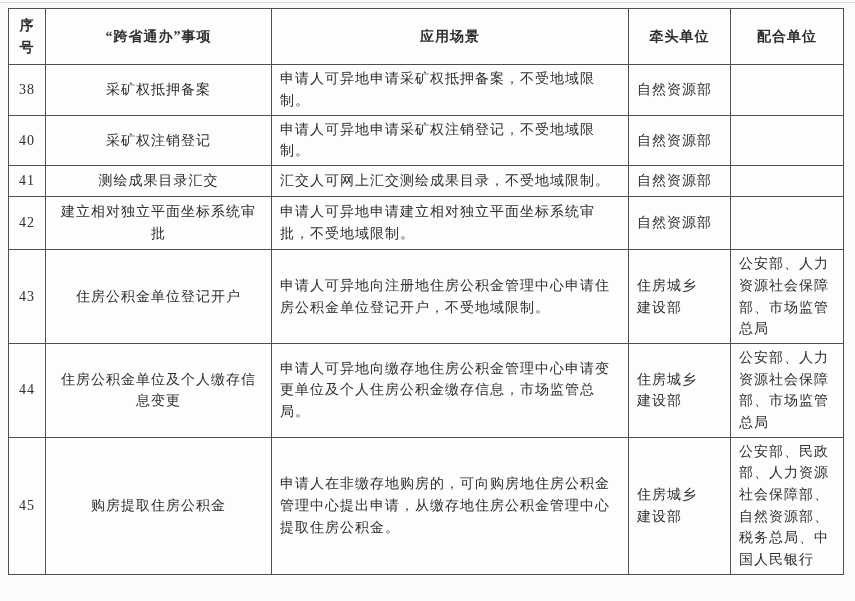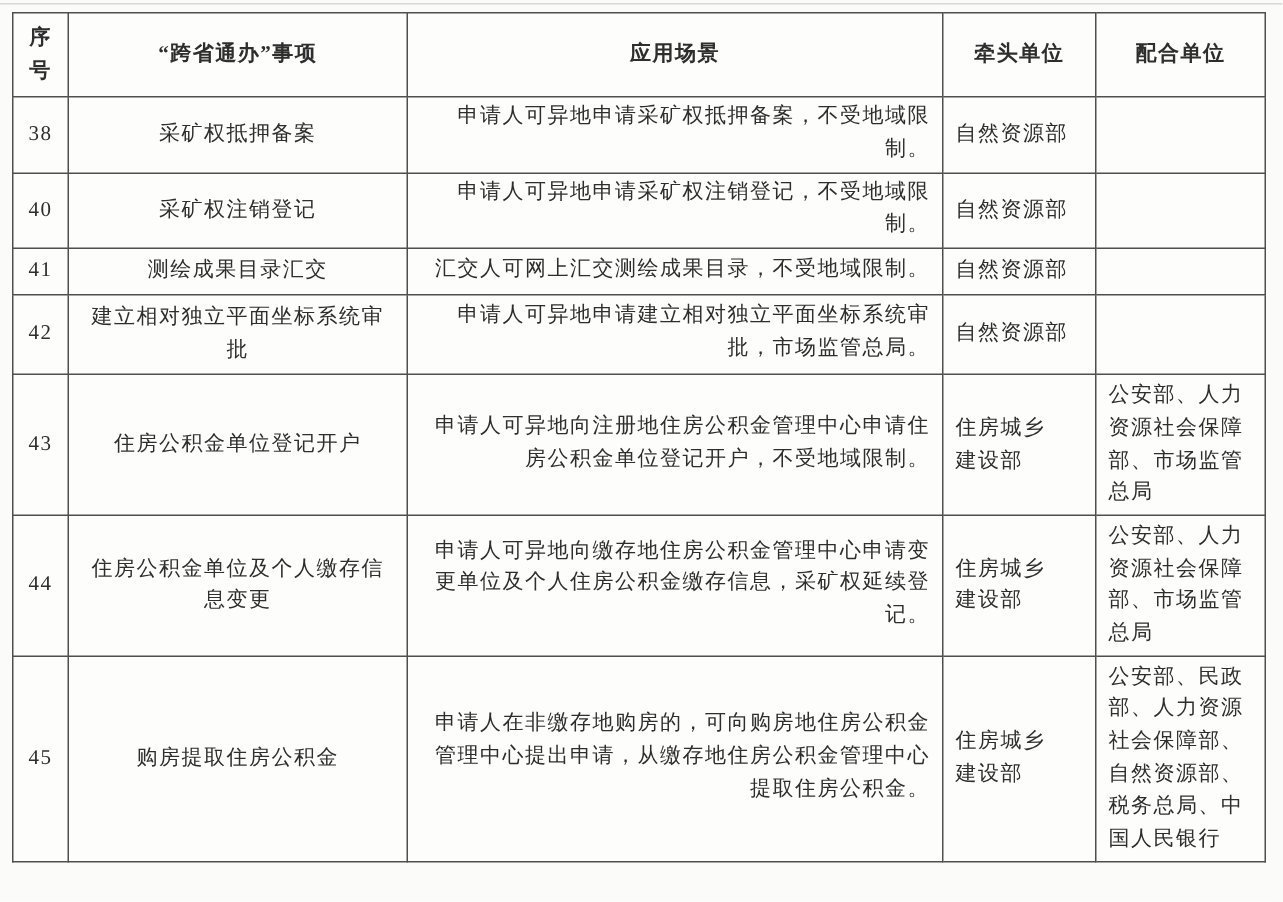--- a/index.html
+++ b/index.html
@@ -44,21 +44,21 @@
     padding: 3px 8px;
     overflow: hidden;
   }
   table.gov-table th {
     font-weight: bold;
     text-align: center;
     padding: 6px 4px;
   }
   td.c-no   { text-align: center; padding: 3px 2px; }
   td.c-item { text-align: center;  padding-left: 10px; padding-right: 8px; }
-  td.c-scen { text-align: right;  padding-left: 10px; padding-right: 10px; font-family: Liberation Mono, monospace; }
+  td.c-scen { text-align: left;  padding-left: 10px; padding-right: 10px; }
   td.c-lead { white-space: pre-line; padding: 3px 4px; }
   td.c-supp { text-align: left;  padding-left: 9px; padding-right: 6px; }
   col.w-no   { width: 37px;  }
   col.w-item { width: 226px; }
   col.w-scen { width: 357px; }
   col.w-lead { width: 102px; }
   col.w-supp { width: 113px; }
   tr.h-hdr { height: 37px; }
   tr.h-s   { height: 31px; padding-left: 35px; }
   tr.h-42  { height: 53px; }
@@ -107,36 +107,36 @@
       <tr class="h-s">
         <td class="c-no">41</td>
         <td class="c-item">测绘成果目录汇交</td>
         <td class="c-scen">汇交人可网上汇交测绘成果目录，不受地域限制。</td>
         <td class="c-lead">自然资源部</td>
         <td class="c-supp"></td>
       </tr>
       <tr class="h-42">
         <td class="c-no">42</td>
         <td class="c-item">建立相对独立平面坐标系统审批</td>
-        <td class="c-scen">申请人可异地申请建立相对独立平面坐标系统审批，市场监管总局。</td>
+        <td class="c-scen">申请人可异地申请建立相对独立平面坐标系统审批，不受地域限制。</td>
         <td class="c-lead">自然资源部</td>
         <td class="c-supp"></td>
       </tr>
       <tr class="h-43">
         <td class="c-no">43</td>
         <td class="c-item">住房公积金单位登记开户</td>
         <td class="c-scen">申请人可异地向注册地住房公积金管理中心申请住房公积金单位登记开户，不受地域限制。</td>
         <td class="c-lead">住房城乡
 建设部</td>
         <td class="c-supp">公安部、人力资源社会保障部、市场监管总局</td>
       </tr>
       <tr class="h-44">
         <td class="c-no">44</td>
         <td class="c-item">住房公积金单位及个人缴存信息变更</td>
-        <td class="c-scen">申请人可异地向缴存地住房公积金管理中心申请变更单位及个人住房公积金缴存信息，采矿权延续登记。</td>
+        <td class="c-scen">申请人可异地向缴存地住房公积金管理中心申请变更单位及个人住房公积金缴存信息，市场监管总局。</td>
         <td class="c-lead">住房城乡
 建设部</td>
         <td class="c-supp">公安部、人力资源社会保障部、市场监管总局</td>
       </tr>
       <tr class="h-45">
         <td class="c-no">45</td>
         <td class="c-item">购房提取住房公积金</td>
         <td class="c-scen">申请人在非缴存地购房的，可向购房地住房公积金管理中心提出申请，从缴存地住房公积金管理中心提取住房公积金。</td>
         <td class="c-lead">住房城乡
 建设部</td>

